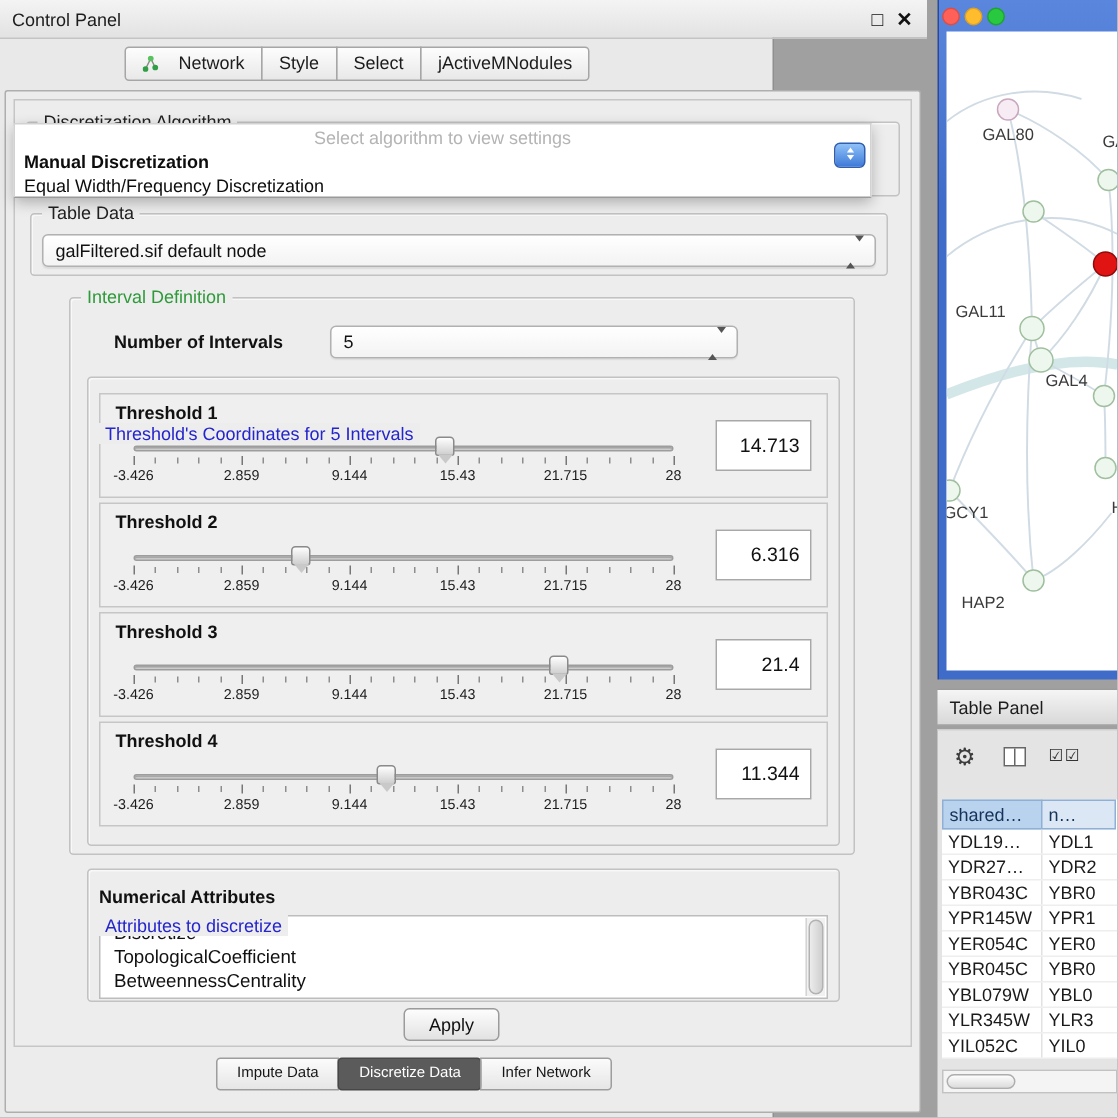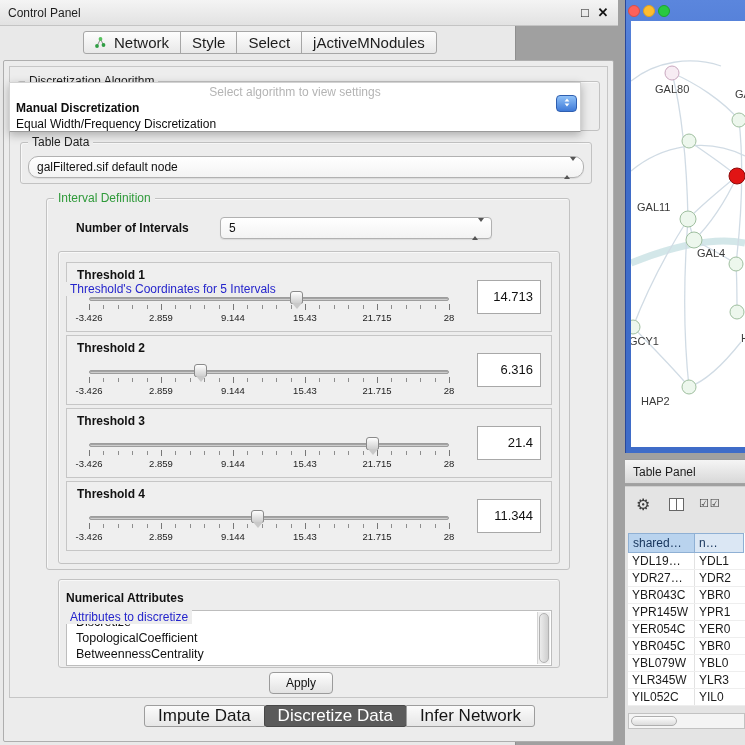--- a/index.html
+++ b/index.html
@@ -6,23 +6,23 @@
   body { margin:0; font-family:"Liberation Sans", sans-serif; background:#a6a6a6; }
   #stage { position:relative; width:745px; height:745px; background:#a0a0a0; overflow:hidden; }
 
   
   .left-panel { position:absolute; left:0; top:0; width:516px; height:745px; background:#e9e9e9; border-right:1px solid #8f8f8f; }
   .titlebar { position:absolute; left:0; top:0; width:618px; height:26px; background:linear-gradient(#f4f4f4,#e2e2e2); border-bottom:1px solid #c4c4c4; }
   .titlebar .title { position:absolute; left:8px; top:6px; font-size:12px; color:#1d1d1d; }
   .win-btn { position:absolute; top:4px; width:16px; height:17px; font-size:13px; color:#111; text-align:center; line-height:17px; cursor:default; }
 
   .tabs { position:absolute; left:84px; top:31px; display:flex; align-items:flex-end; z-index:3; }
-  .tab { height:23px; line-height:21px; padding:0 11px; font-size:15px; color:#1c1c1c;
+  .tab { height:23px; line-height:21px; padding:0 11px; font-size:12px; color:#1c1c1c;
          background:linear-gradient(#fdfdfd,#e8e8e8); border:1px solid #a6a6a6; margin-left:-1px;
-         display:flex; align-items:center; gap:8px; white-space:nowrap; }
+         display:flex; align-items:center; gap:13px; white-space:nowrap; }
   .tab:first-child { border-radius:3px 0 0 3px; }
   .tab:last-child  { border-radius:0 3px 3px 0; }
   .tab.selected { background:#5b5b5b; color:#fff; border-color:#474747; border-radius:3px; height:27px; z-index:2; }
 
   .outer-panel { position:absolute; left:3px; top:60px; width:611px; height:682px; border:1px solid #aeaeae; border-radius:2px; background:#ececec; }
   .inner-panel { position:absolute; left:9px; top:66px; width:599px; height:632px; border:1px solid #c6c6c6; background:#ededed; }
 
   .group { position:absolute; border:1px solid #c2c2c2; border-radius:3px; box-shadow:inset 1px 1px 0 rgba(255,255,255,.6); }
   .group-title { position:absolute; font-size:12px; background:#ededed; padding:0 4px; color:#222; z-index:1; white-space:nowrap; }
   .gt-green { color:#2f9a3a; }
@@ -60,21 +60,21 @@
   
   .attr-list { position:absolute; left:66px; top:610px; width:486px; height:56px; background:#fff; border:1px solid #bdbdbd; overflow:hidden; }
   .attr-item { font-size:12.5px; color:#111; line-height:16px; padding:0 9px; white-space:nowrap; }
   .attr-item:first-child { padding-top:3px; }
   .vscroll { position:absolute; right:1px; top:1px; bottom:1px; width:13px; background:#f1f1f1; border-left:1px solid #d4d4d4; }
   .vscroll .vthumb { position:absolute; left:1px; right:1px; top:1px; bottom:1px; background:linear-gradient(90deg,#ececec,#cfcfcf); border:1px solid #b2b2b2; border-radius:6px; }
 
   .btn { position:absolute; height:22px; background:linear-gradient(#fdfdfd,#e2e2e2); border:1px solid #9b9b9b; border-radius:4px; font-size:12px; color:#111; text-align:center; line-height:20px; }
 
   .bottom-tabs { position:absolute; left:145px; top:705px; display:flex; }
-  .btab { height:22px; line-height:20px; padding:0 13px; font-size:17px; color:#161616;
+  .btab { height:22px; line-height:20px; padding:0 13px; font-size:10px; color:#161616;
           background:linear-gradient(#fbfbfb,#e6e6e6); border:1px solid #9d9d9d; margin-left:-1px; white-space:nowrap; }
   .btab:first-child { border-radius:3px 0 0 3px; }
   .btab:last-child { border-radius:0 3px 3px 0; }
   .btab.selected { background:#5b5b5b; color:#fff; border-color:#474747; border-radius:3px; }
 
   
   .net-window { position:absolute; left:625px; top:0; width:120px; height:453px; background:linear-gradient(#5b86dd,#3f6cc8 30%,#3f6cc8); border-left:1px solid #29489a; }
   .light { position:absolute; top:5px; width:12px; height:12px; border-radius:50%; }
   .net-canvas { position:absolute; left:631px; top:21px; width:114px; height:426px; background:#fff; overflow:hidden; }
   .net-canvas svg { display:block; }
@@ -153,21 +153,21 @@
           <div class="opt">Equal Width/Frequency Discretization</div>
         </div>
     </div>
     <div class="combo-blue">
       <div class="arr-up"></div>
       <div class="arr-dn"></div>
     </div>
 
     <div class="group" style="left:20px; top:142px; width:572px; height:42px;"></div>
     <span class="group-title" style="left:28px; top:135px;">Table Data</span>
-    <div class="combo" style="left:28px; top:156px; width:556px;border-radius:10px;">
+    <div class="combo" style="left:28px; top:156px; width:556px;">
       <span class="txt">galFiltered.sif default node</span>
       <span class="arrows"><span class="arr-up"></span><span class="arr-dn"></span></span>
     </div>
 
     <div class="group" style="left:46px; top:198px; width:524px; height:372px;"></div>
     <span class="group-title gt-green" style="left:54px; top:191px;">Interval Definition</span>
 
     <span class="bold" style="position:absolute; left:76px; top:221px; font-size:12px; color:#111;">Number of Intervals</span>
     <div class="combo" style="left:220px; top:217px; width:272px;">
       <span class="txt">5</span>

